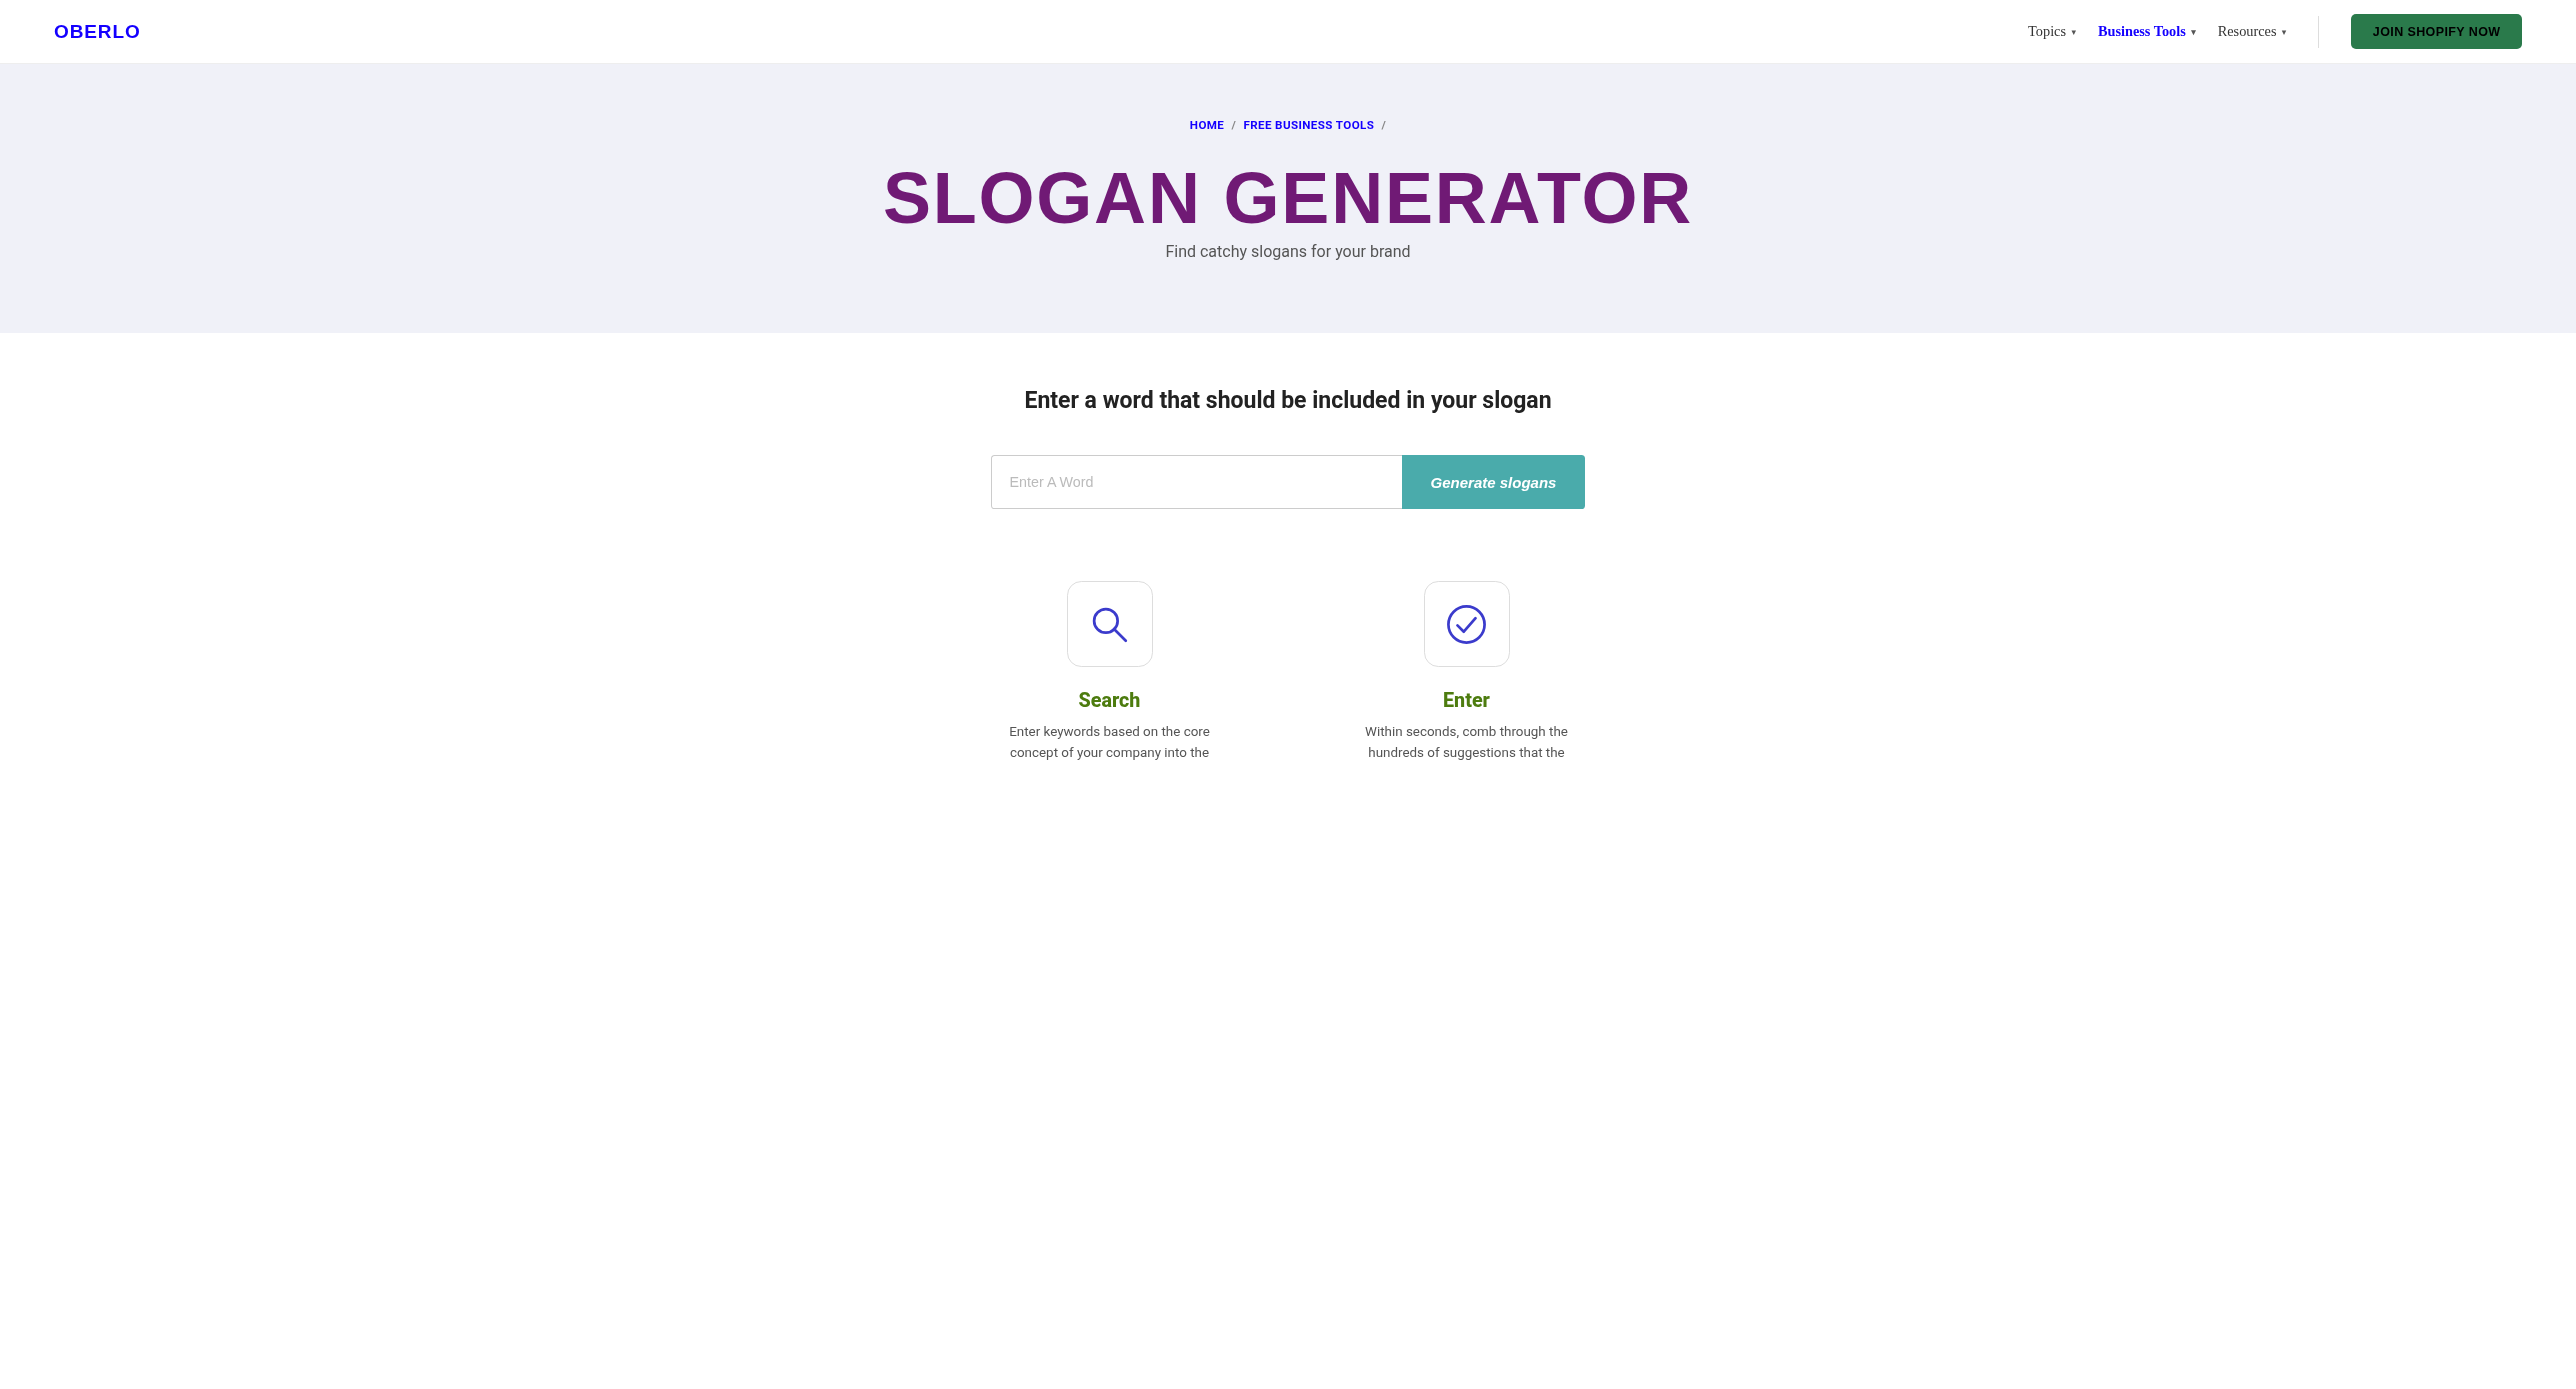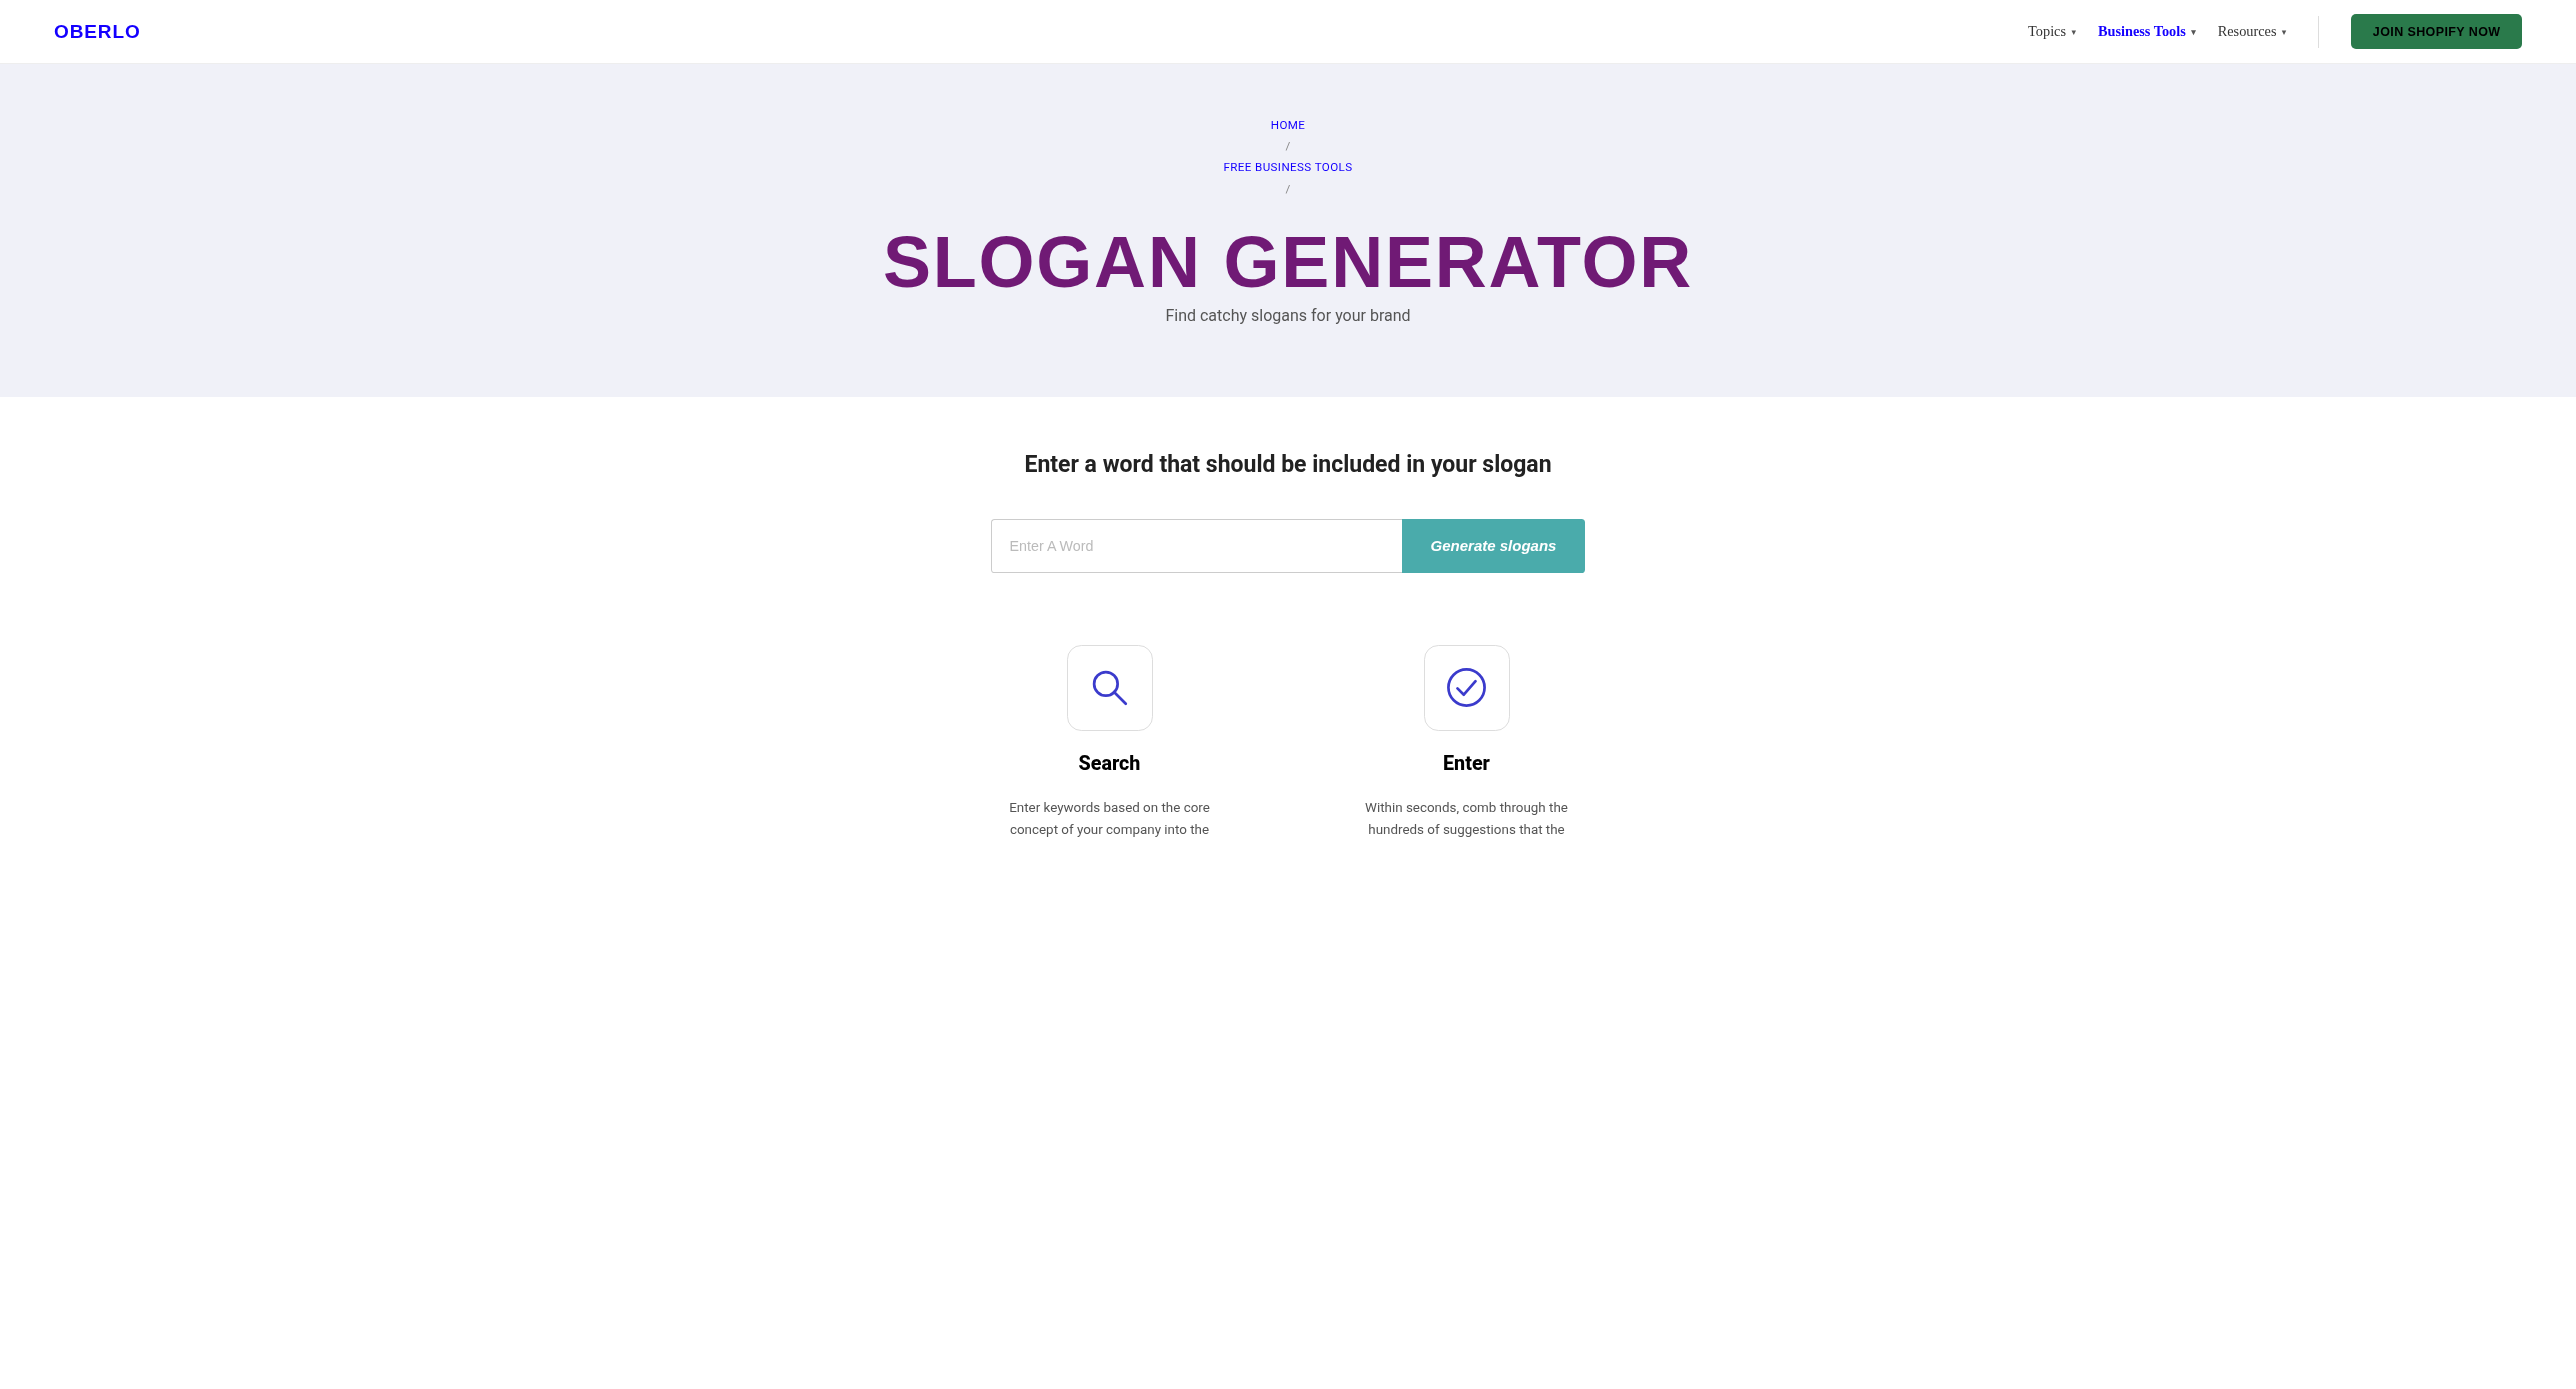--- a/index.html
+++ b/index.html
@@ -94,23 +94,22 @@
       text-align: center;
     }
 
     .breadcrumb {
       display: flex;
       align-items: center;
       justify-content: center;
       gap: 7.2px;
       margin-bottom: 27px;
       font-size: 11.6px;
-      font-weight: 400;
+      font-weight: 700;
       letter-spacing: 0.4px;
-      flex-direction: column;
     }
 
     .breadcrumb-item {
       color: #1400ff;
       text-transform: uppercase;
       text-decoration: none;
       cursor: pointer;
     }
 
     .breadcrumb-separator {
@@ -215,22 +214,22 @@
     }
 
     .feature-icon-box svg {
       width: 47px;
       height: 47px;
     }
 
     .feature-title {
       font-size: 19.7px;
       font-weight: 800;
-      color: #000000;
-      margin-bottom: 22px;
+      color: #4d7c0f;
+      margin-bottom: 9px;
     }
 
     .feature-desc {
       font-size: 13.4px;
       color: #555;
       line-height: 1.6;
     }
   </style>
 </head>
 <body>

